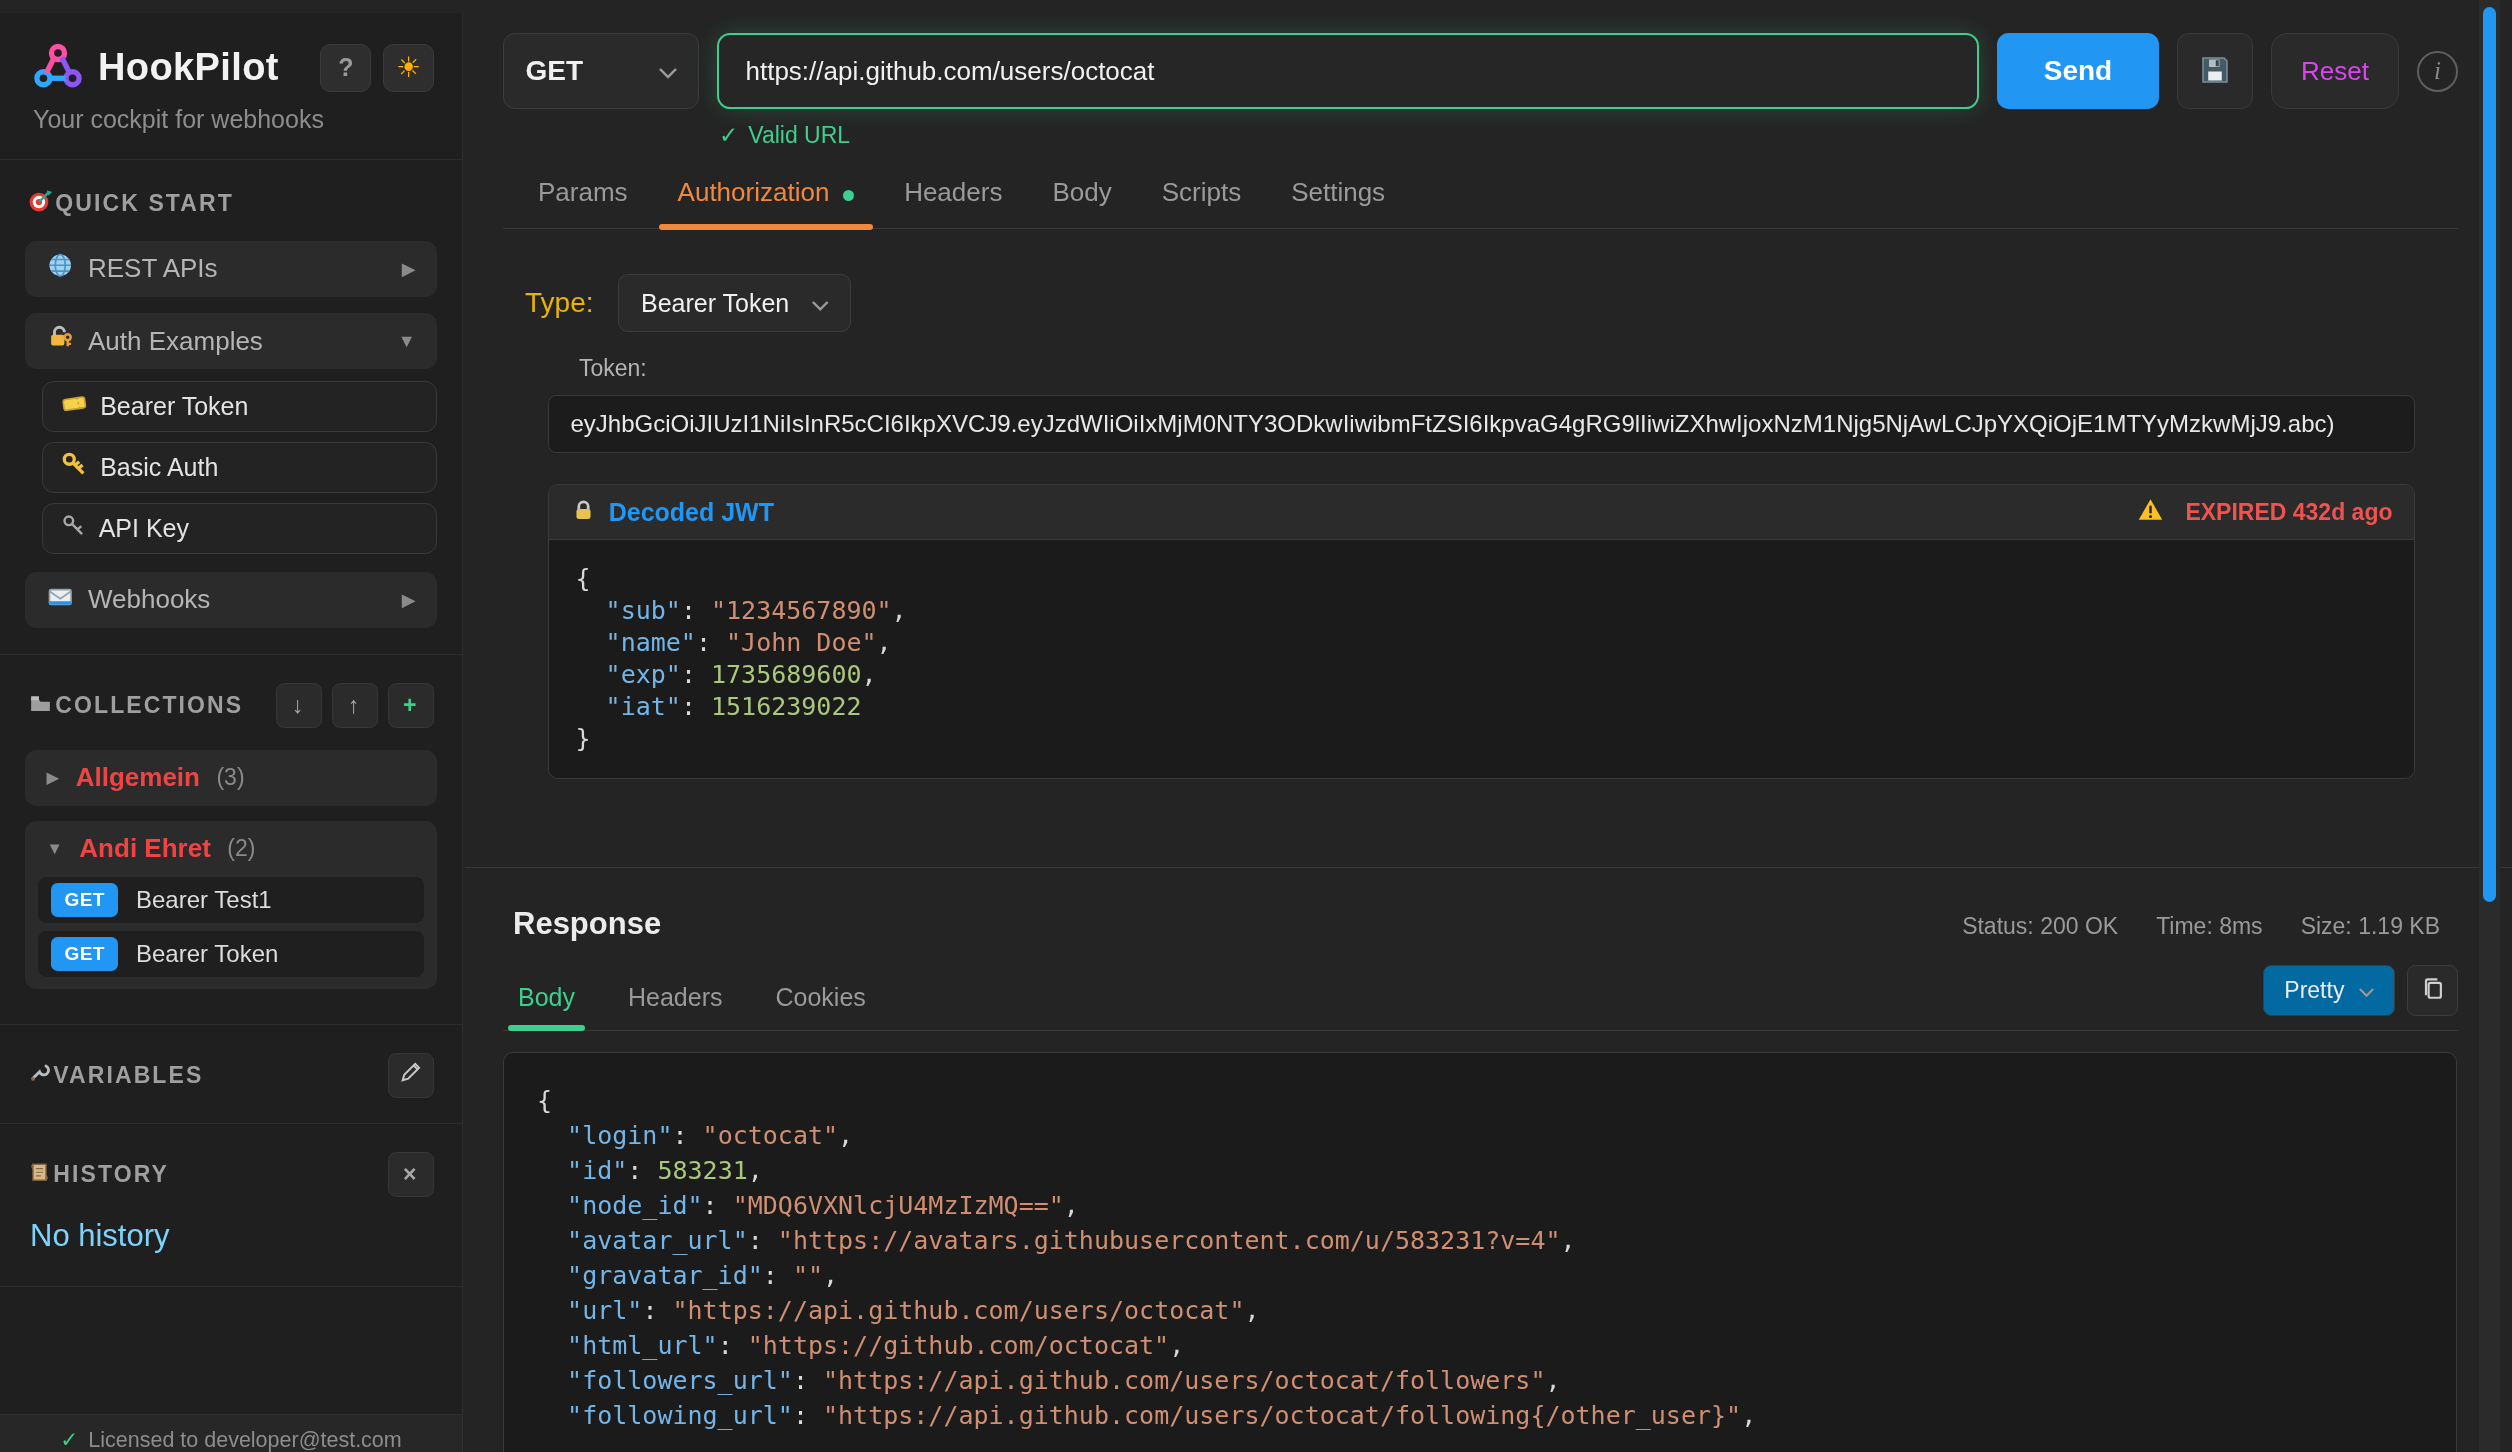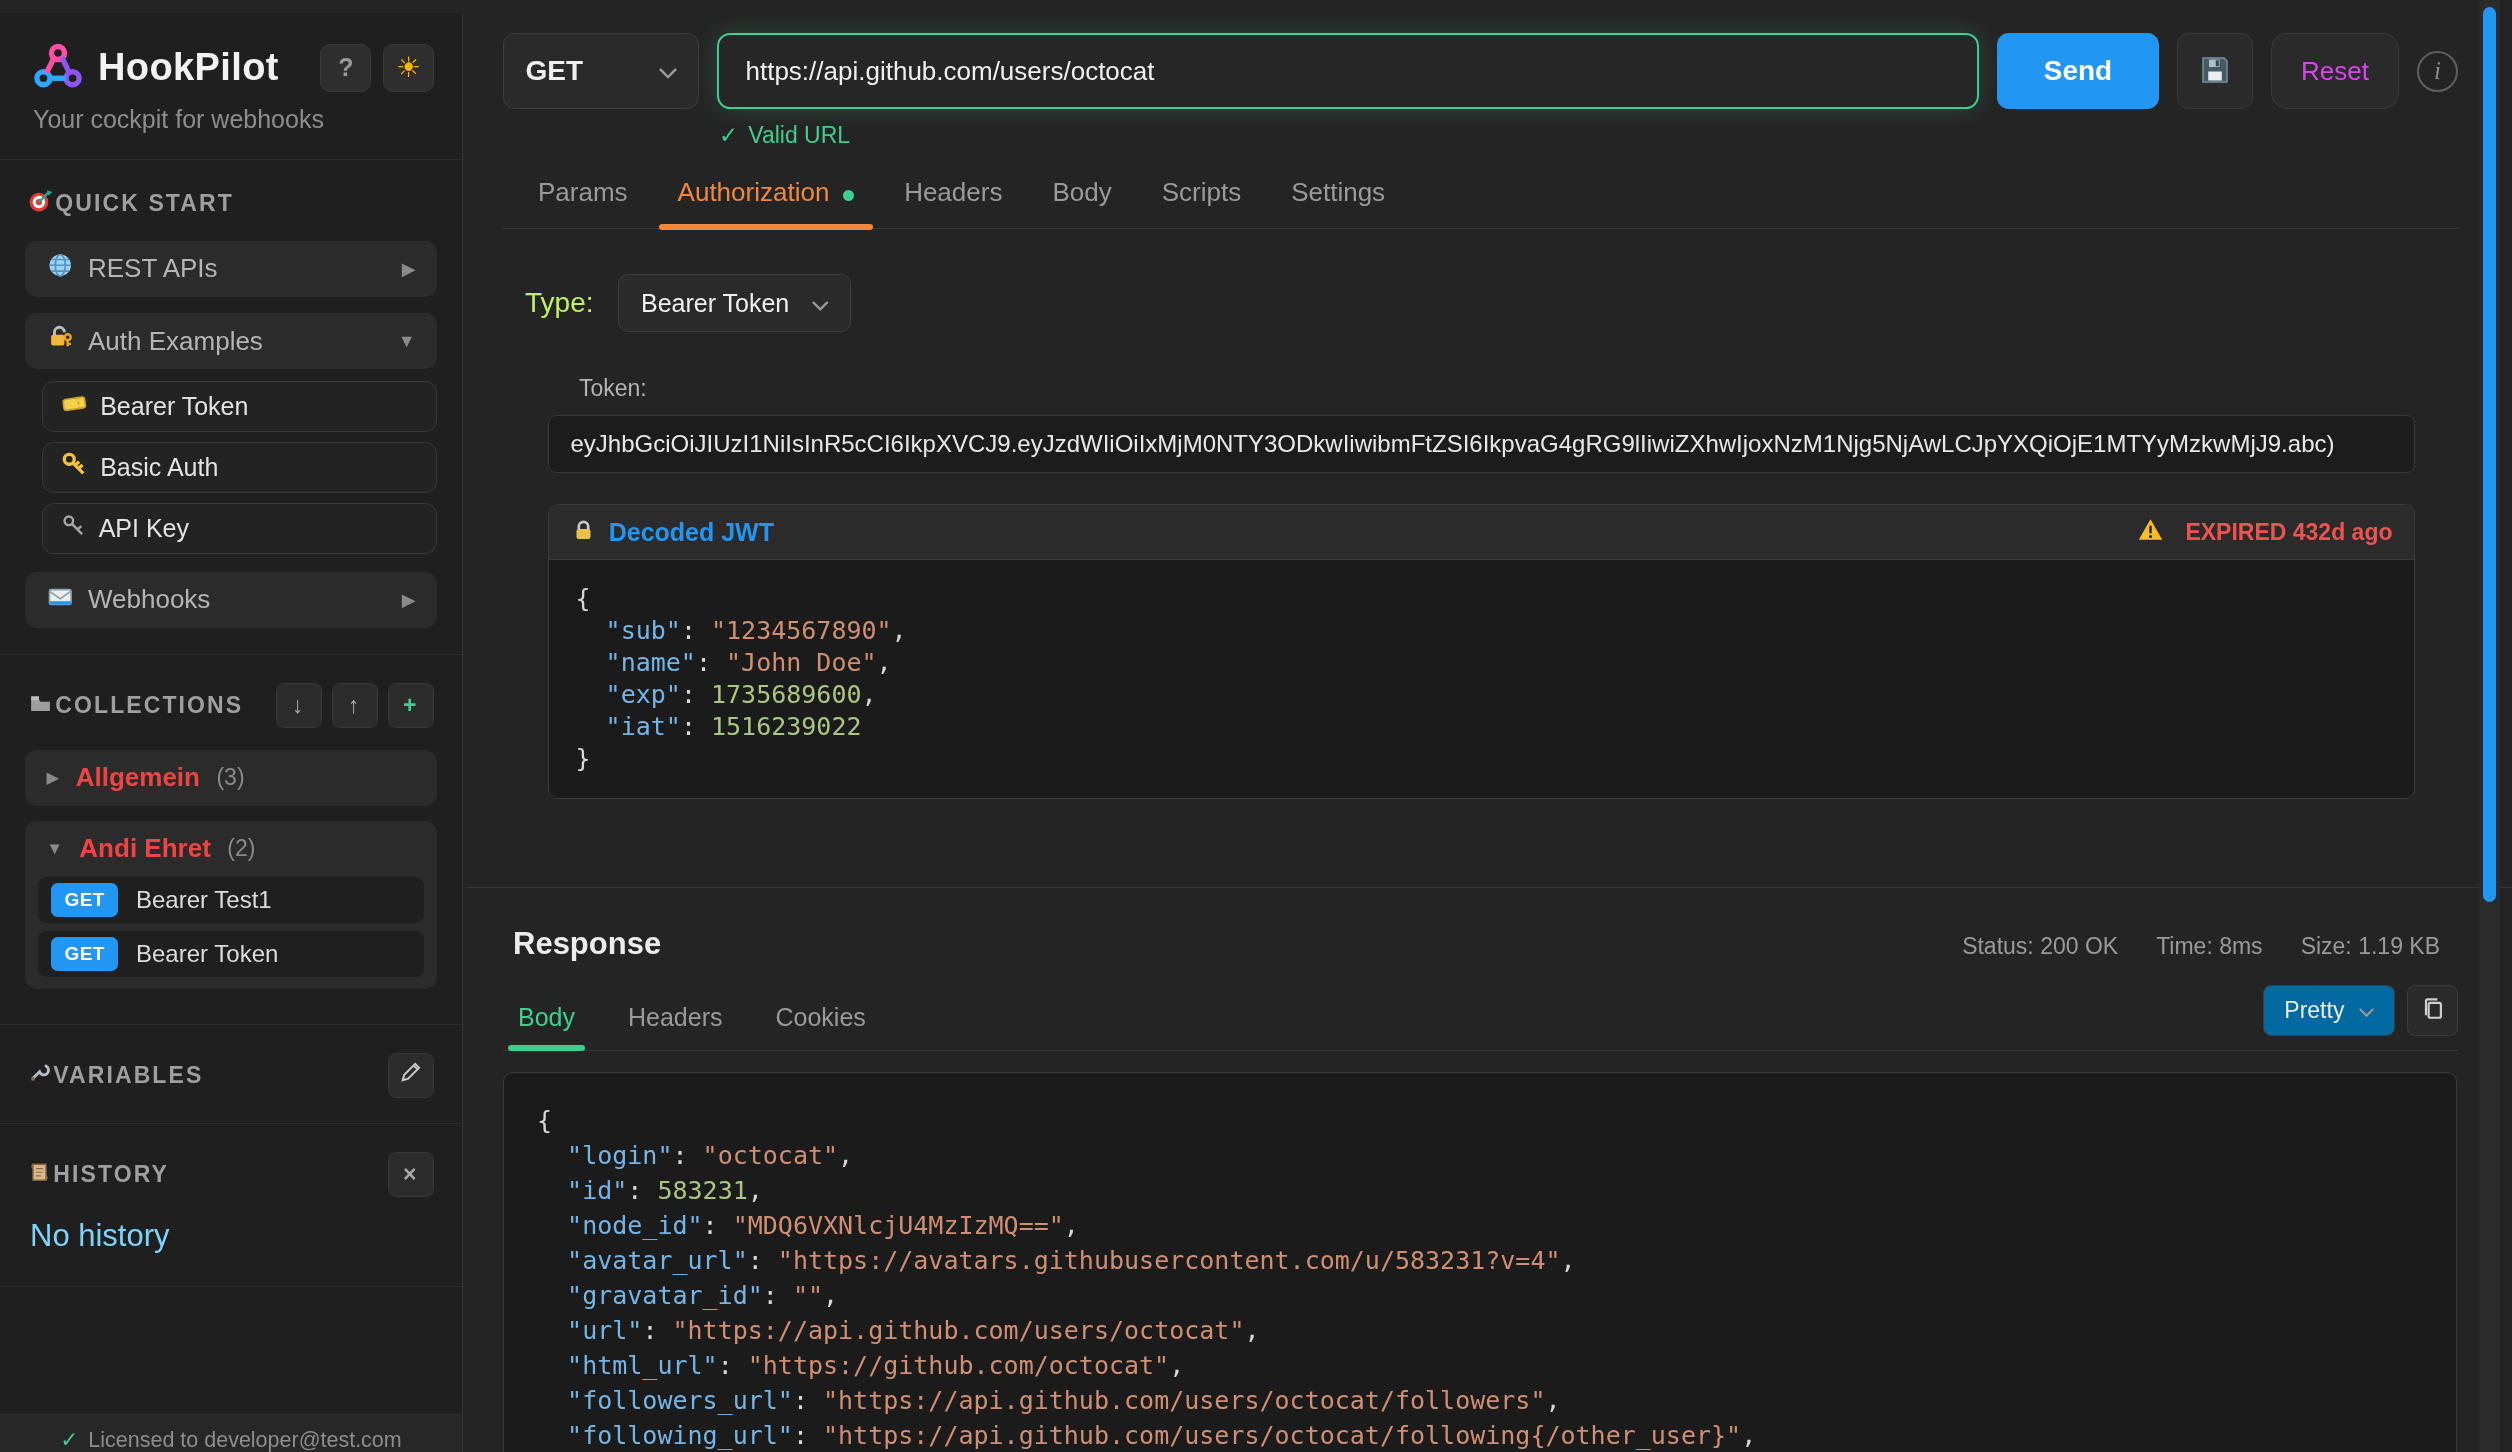--- a/index.html
+++ b/index.html
@@ -64,24 +64,24 @@
     color:#8a8a8a;font-size:25px;font-style:italic;font-family:"Liberation Serif",serif;
     display:flex;align-items:center;justify-content:center;flex:none;}
   .valid-row{margin:13.2px 0 0 254px;font-size:23px;color:#3ecf8e;display:flex;gap:10px;align-items:center;}
   .tabs-row{display:flex;margin:28px 55px 0 38px;border-bottom:1.7px solid #383838;padding-left:10px;}
   .tab{padding:0 25px 20px;font-size:26px;color:#9a9a9a;position:relative;}
   .tab.active{color:#f0883e;}
   .tab .dot{display:inline-block;width:11.6px;height:11.6px;border-radius:50%;background:#3ecf8e;margin-left:13.2px;}
   .tab.active::after{content:"";position:absolute;left:6.6px;right:6.6px;bottom:-1.7px;height:5.8px;
     background:#f0883e;border-radius:3.3px;}
   .type-row{display:flex;align-items:center;gap:25px;margin:45px 0 0 60px;}
-  .type-label{font-size:28px;color:#bef264;}
+  .type-label{font-size:28px;color:#eab308;}
   .type-select{height:58px;background:#2a2a2a;border:1.7px solid #3d3d3d;border-radius:10px;display:flex;
     align-items:center;gap:23px;padding:0 21.5px;font-size:25px;color:#f0f0f0;}
-  .token-block{margin:43px 98px 0 83px;}
+  .token-block{margin:23px 98px 0 83px;}
   .token-label{font-size:23px;color:#b4b4b4;margin-left:31px;}
   .token-input{margin-top:13.2px;height:58px;background:#1c1c1c;border:1.7px solid #3a3a3a;border-radius:8.3px;
     display:flex;align-items:center;padding:0 21.5px;font-size:24px;color:#e8e8e8;white-space:nowrap;overflow:hidden;}
   .jwt-panel{margin-top:31px;border:1.7px solid #3a3a3a;border-radius:10px;overflow:hidden;}
   .jwt-head{height:55px;background:#2b2b2b;border-bottom:1.7px solid #3a3a3a;display:flex;align-items:center;
     gap:13.2px;padding:0 21.5px;}
   .jwt-title{color:#2196f3;font-weight:bold;font-size:25px;}
   .jwt-expired{margin-left:auto;display:flex;align-items:center;gap:22px;color:#ef5350;font-weight:bold;font-size:23px;}
   .code{font-family:"DejaVu Sans Mono",monospace;}
   .jwt-body{background:#1b1b1b;padding:23px 26.5px;font-size:25px;line-height:32px;}

